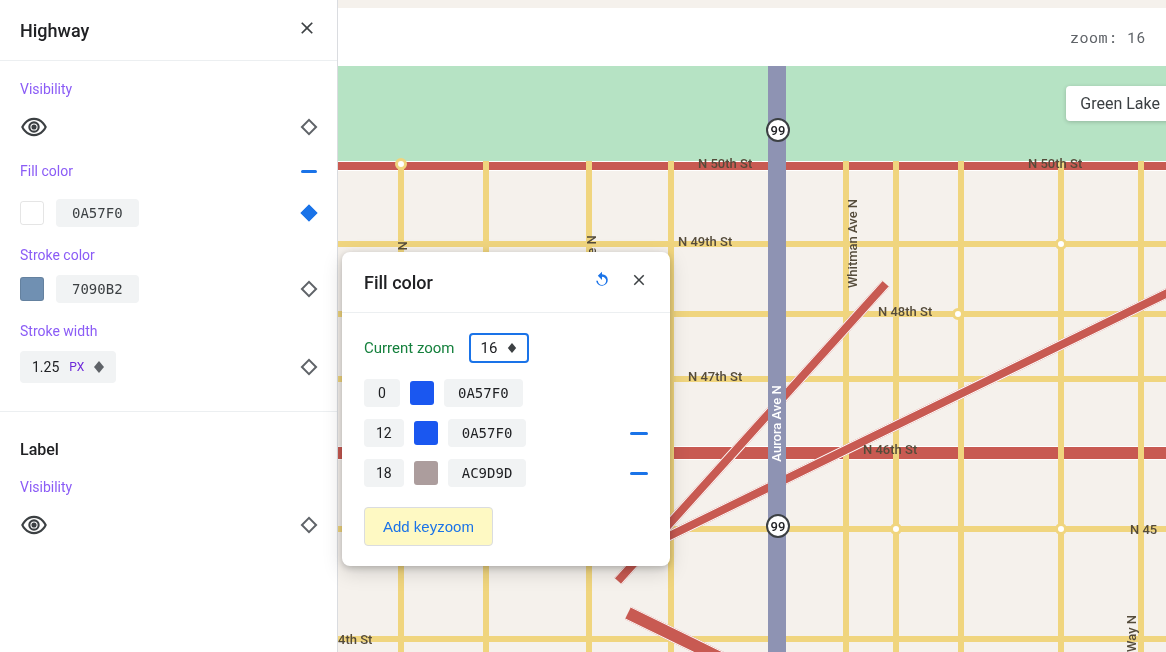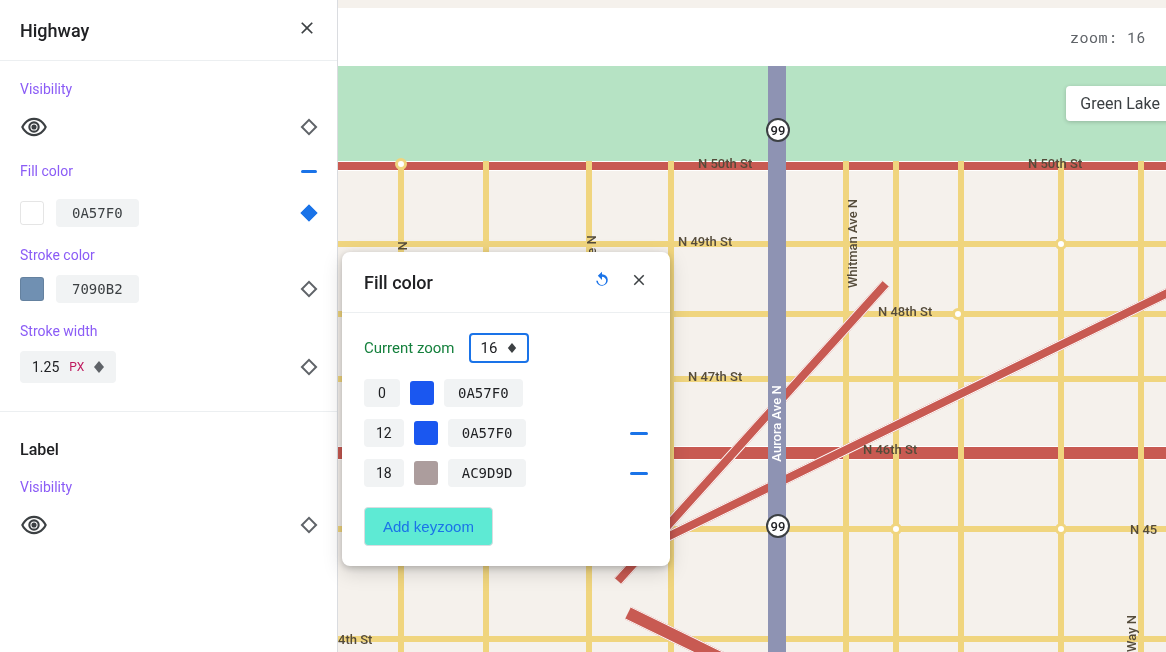--- a/index.html
+++ b/index.html
@@ -41,21 +41,21 @@
     .hex-chip {
       background: #f1f3f4; padding: 6px 16px; border-radius: 4px;
       font-family: monospace; font-size: 14px; color: #3c4043;
     }
     .divider { height: 1px; background: #eceff1; margin: 8px 0; }
     .width-chip {
       display: inline-flex; align-items: center; gap: 10px; background: #f1f3f4;
       padding: 8px 12px; border-radius: 4px;
     }
     .width-val { font-size: 14px; }
-    .px { font-size: 12px; color: #be185d; }
+    .px { font-size: 12px; color: #6d28d9; }
     .stepper-arrows { display: flex; flex-direction: column; line-height: 0; color: #5f6368; }
 
     .map-area {
       position: absolute; left: 338px; top: 8px; right: 0; height: 652px;
       background: #f5f1ec;
     }
     .map-top { height: 58px; background: #fff; display: flex; align-items: center; justify-content: flex-end; padding-right: 20px; }
     .zoom-label { font-family: 'Roboto Mono', monospace; font-size: 15px; color: #5f6368; letter-spacing: .5px; }
     .map-canvas { position: absolute; left: 0; top: 58px; right: 0; bottom: 0; }
 
@@ -119,21 +119,21 @@
     .keyzoom-row {
       display: flex; align-items: center; gap: 10px; margin-bottom: 12px;
     }
     .kz-chip { background: #f1f3f4; padding: 6px 12px; border-radius: 4px; font-size: 14px; min-width: 36px; text-align: center; }
     .kz-swatch { width: 24px; height: 24px; border-radius: 3px; }
     .kz-hex { background: #f1f3f4; padding: 6px 14px; border-radius: 4px; font-family: monospace; font-size: 14px; flex: 0; }
     .kz-dash { width: 18px; height: 3px; background: #1a73e8; border-radius: 2px; margin-left: auto; }
     .add-btn {
       border: 1px solid #dadce0; border-radius: 4px; padding: 10px 18px;
       color: #1a73e8; font-size: 15px; font-weight: 500; cursor: pointer;
-      background: #5eead4; margin-top: 8px;
+      background: #fef9c3; margin-top: 8px;
     }
     .intersection-dot {
       position: absolute; width: 12px; height: 12px; background: #fff;
       border: 3px solid #f0d57e; border-radius: 50%;
       transform: translate(-50%, -50%);
     }
   </style>
 </head>
 <body>
 

